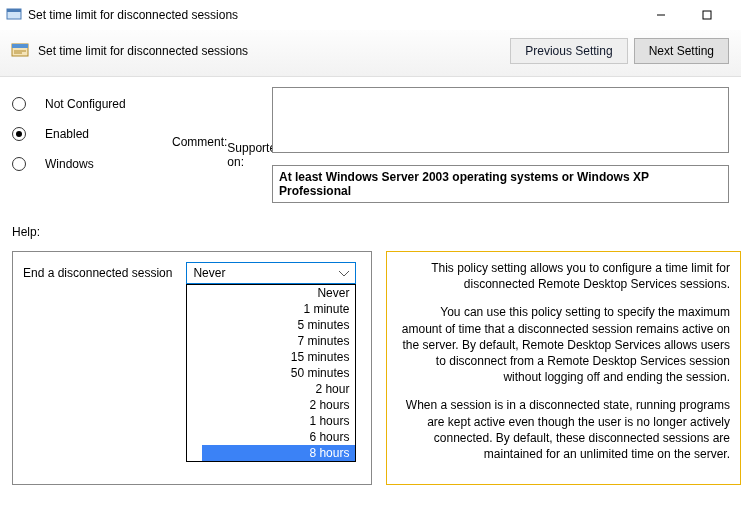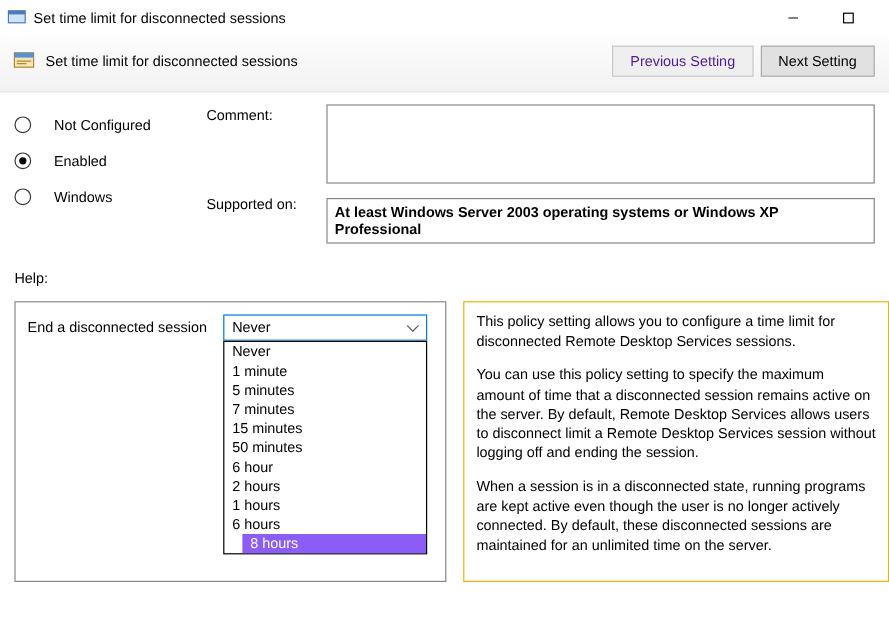--- a/index.html
+++ b/index.html
@@ -38,37 +38,37 @@
     .header-title { flex: 1; font-size: 12px; }
     .hdr-buttons { display:flex; gap: 6px; }
     .btn {
       border: 1px solid #adadad;
       background: #e1e1e1;
       padding: 5px 14px;
       font-size: 12px;
       color: #000;
       cursor: pointer;
     }
-    .btn:disabled { color: #4c1d95; background: #efefef; border-color:#c9c9c9; cursor: default; }
+    .btn:disabled { color: #0f172a; background: #efefef; border-color:#c9c9c9; cursor: default; }
 
     .config-area {
       display: flex;
       padding: 10px 10px 8px 12px;
     }
     .state-col { width: 160px; padding-top:2px; }
     .radio-row { display:flex; align-items:flex-end; margin: 8px 0 16px 0; gap:19px; cursor:pointer; }
     .radio {
       width: 14px; height: 14px; border-radius:50%;
       border: 1px solid #333; display:flex; align-items:center; justify-content:center;
     }
     .radio.checked::after {
       content:""; width:6px; height:6px; border-radius:50%; background:#000;
     }
 
-    .labels-col { width: 100px; display:flex; flex-direction:column; }
+    .labels-col { width: 100px; display:flex; flex-direction:row;margin-top:46px; }
     .labels-col .lab-comment { height: 68px; padding-top: 2px;}
     .labels-col .lab-supported { padding-top: 8px; }
 
     .fields-col { flex:1; display:flex; flex-direction:column; padding-right: 2px; font-weight: bold; }
     .comment-box {
       border: 1px solid #888;
       height: 66px;
       background:#fff;
     }
     .supported-box {
@@ -84,20 +84,21 @@
       display:flex;
       padding: 14px 12px 6px 12px;
     }
     .section-labels .opt-label { width: 380px; }
 
     .bottom-row {
       display:flex;
       padding: 6px 0 0 12px;
       gap: 14px;
       height: 240px;
+      text-align: right;
     }
     .options-pane {
       border: 1px solid #888;
       width: 360px;
       padding: 10px 10px;
       background:#fff;
       position: relative;
     }
     .opt-line { display:flex; align-items:center; gap: 14px; }
     .select-wrap { position: relative; }
@@ -119,21 +120,21 @@
       border:1px solid #000;
       background:#fff;
       z-index:10;
     }
     .dropdown-list .dd-item {
       padding: 1px 6px;
       font-size:12px;
       cursor:pointer;
     }
     .dropdown-list .dd-item.highlight {
-      background:#8b5cf6; color:#fff;margin-left:15px;
+      background:#3b82f6; color:#fff;margin-left:15px;
     }
 
     .help-pane {
       border:1px solid #eab308;
       flex:1;
       padding: 8px 10px 8px 10px;
       background:#fff;
       font-size:12px;
       line-height:1.35;
       overflow:hidden;
@@ -225,28 +226,28 @@
               </svg>
           </span>
         </div>
         <div class="dropdown-list" id="dd-list">
             <div class="dd-item">Never</div>
             <div class="dd-item">1 minute</div>
             <div class="dd-item">5 minutes</div>
             <div class="dd-item">7 minutes</div>
             <div class="dd-item">15 minutes</div>
             <div class="dd-item">50 minutes</div>
-            <div class="dd-item">6 hour</div>
+            <div class="dd-item">2 hour</div>
             <div class="dd-item">2 hours</div>
             <div class="dd-item">1 hours</div>
             <div class="dd-item">6 hours</div>
             <div class="dd-item highlight">8 hours</div>
           </div>
       </div>
     </div>
   </div>
 
   <div class="help-pane">
     <p>This policy setting allows you to configure a time limit for disconnected Remote Desktop Services sessions.</p>
-    <p>You can use this policy setting to specify the maximum amount of time that a disconnected session remains active on the server. By default, Remote Desktop Services allows users to disconnect limit a Remote Desktop Services session without logging off and ending the session.</p>
+    <p>You can use this policy setting to specify the maximum amount of time that a disconnected session remains active on the server. By default, Remote Desktop Services allows users to disconnect from a Remote Desktop Services session without logging off and ending the session.</p>
     <p>When a session is in a disconnected state, running programs are kept active even though the user is no longer actively connected. By default, these disconnected sessions are maintained for an unlimited time on the server.</p>
   </div>
 </div>
 
 </body></html>

